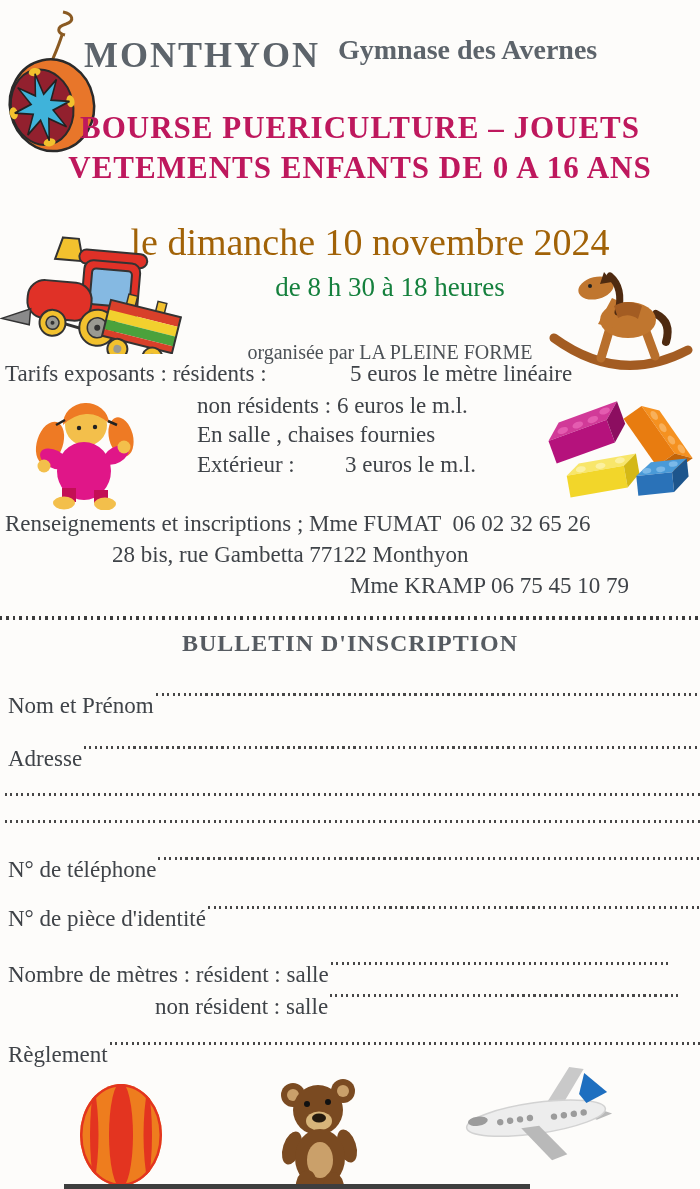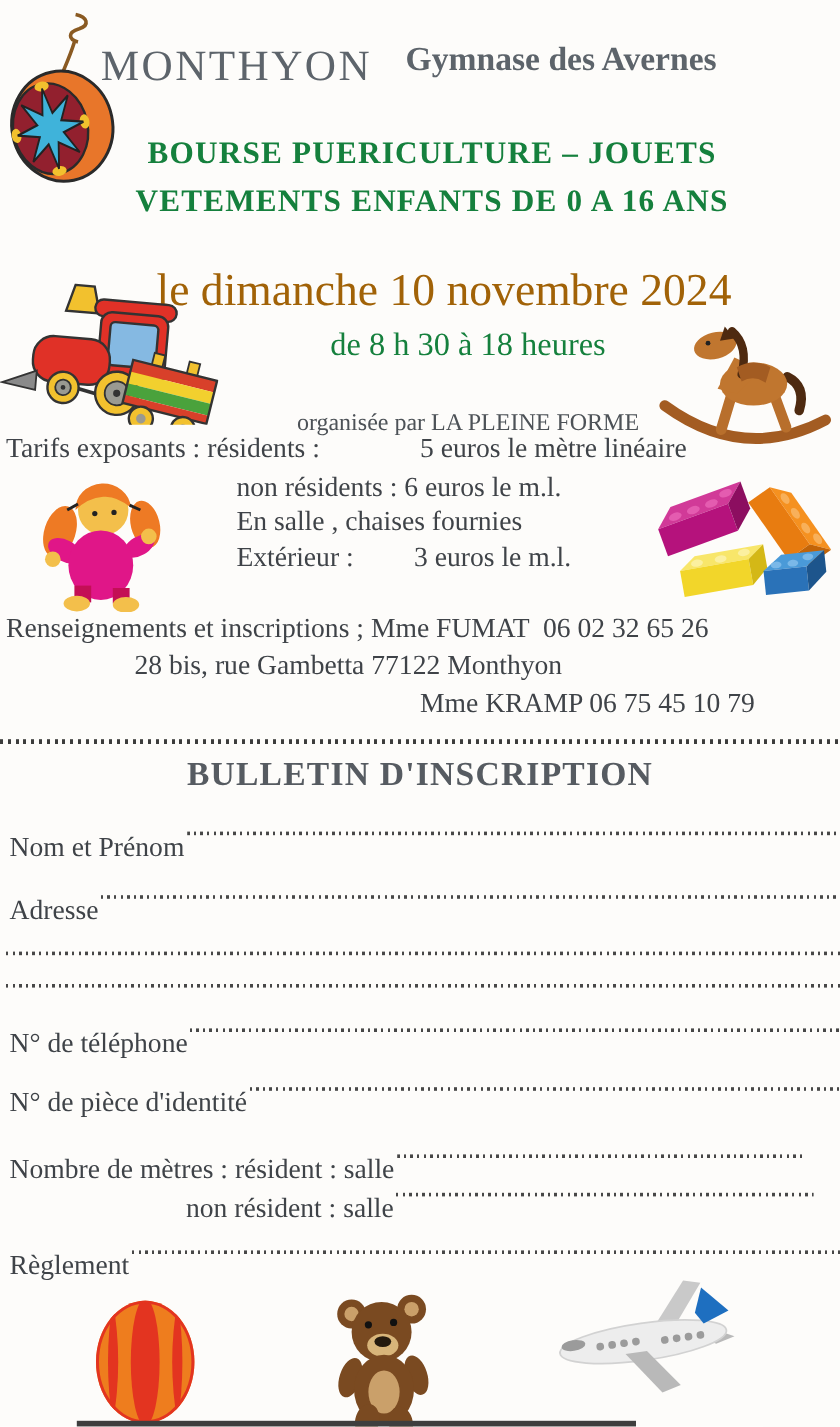--- a/index.html
+++ b/index.html
@@ -5,27 +5,27 @@
   html,body { margin:0; padding:0; background:#ffffff; }
   .page {
     position:relative; width:700px; height:1189px; margin:0 auto;
     background:#fdfcfa; overflow:hidden;
     font-family:"Liberation Serif","DejaVu Serif",serif;
     color:#43474c;
   }
   .abs { position:absolute; }
 
   
-  .header-city  { left:84px;  top:34px; font-size:36px; font-weight:normal; color:#5d646b; letter-spacing:2px; }
+  .header-city  { left:84px;  top:34px; font-size:36px; font-weight:bold; color:#5d646b; letter-spacing:2px; }
   .header-venue { left:338px; top:34px; font-size:28px; font-weight:bold; color:#5d646b; }
 
   
   .main-title {
     left:30px; top:108px; width:660px; text-align:center;
-    color:#15803d; font-weight:bold; font-size:26px; line-height:40px; letter-spacing:1px;
+    color:#be185d; font-weight:bold; font-size:31px; line-height:40px; letter-spacing:1px;
   }
 
   
   .event-date { left:60px; top:220px; width:620px; text-align:center; font-size:38px; color:#a16207; }
   .event-hours { left:110px; top:272px; width:560px; text-align:center; font-size:27px; color:#15803d; }
   .event-org { left:110px; top:305px; width:560px; text-align:center; font-size:20px; color:#4d5257;margin-top:36px; }
 
   
   .tarif { font-size:23px; color:#3f4348; white-space:pre; }
   .t1 { left:5px;   top:361px; }
@@ -42,21 +42,21 @@
   .c3 { left:350px; top:573px; }
 
   
   .separator {
     left:0; top:616px; width:700px; height:4px;
     background-image:repeating-linear-gradient(90deg,#3c3c3c 0 2.5px,transparent 2.5px 6.5px);
   }
 
   .form-title {
     left:0; top:630px; width:700px; text-align:center;
-    font-size:28px; font-weight:bold; color:#565b61; letter-spacing:1px;
+    font-size:24px; font-weight:bold; color:#565b61; letter-spacing:1px;
   }
 
   
   .field { position:absolute; left:8px; right:0; display:flex; align-items:flex-start; font-size:23px; color:#3f4348; }
   .field .lbl { white-space:pre; }
   .dots {
     flex:1; height:3px; margin:0 0 5px 2px;
     background-image:repeating-linear-gradient(90deg,#474747 0 2px,transparent 2px 5.5px);
   }
   .dotline {

